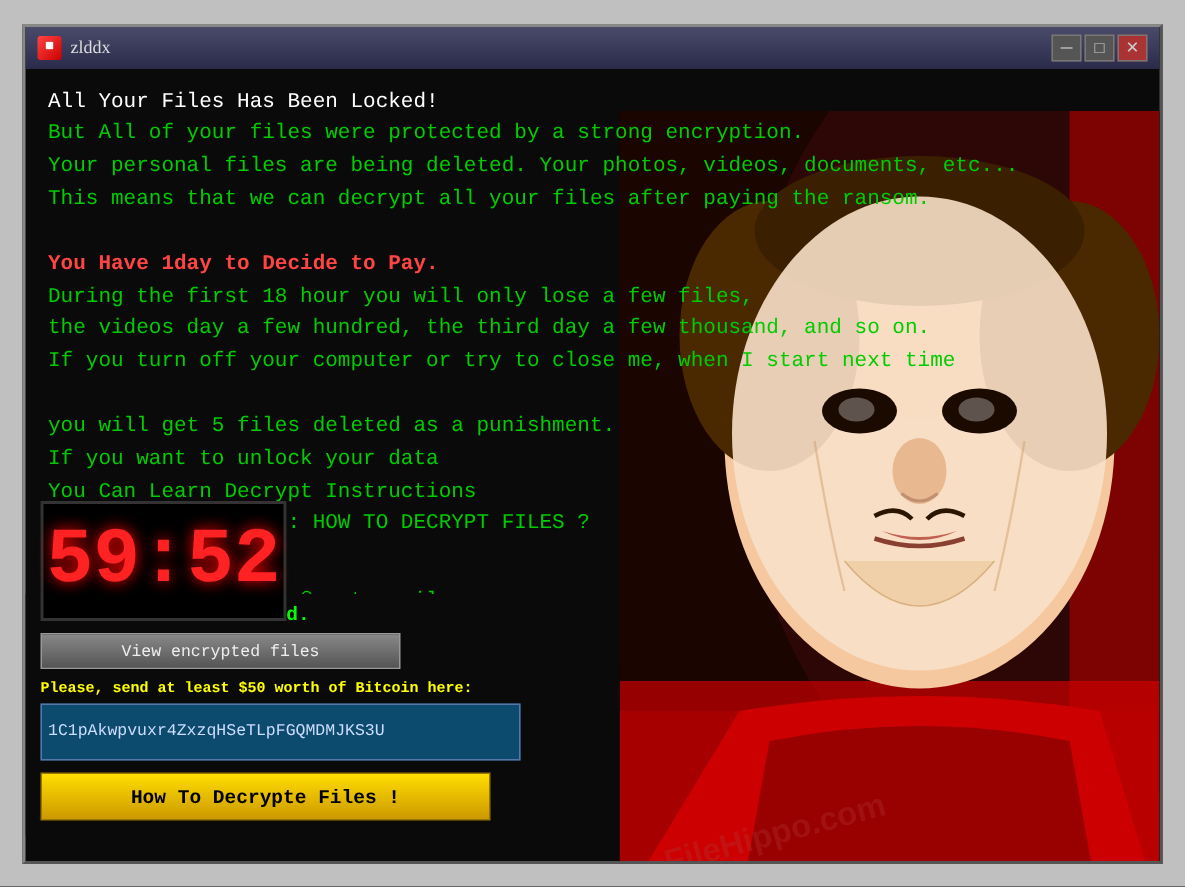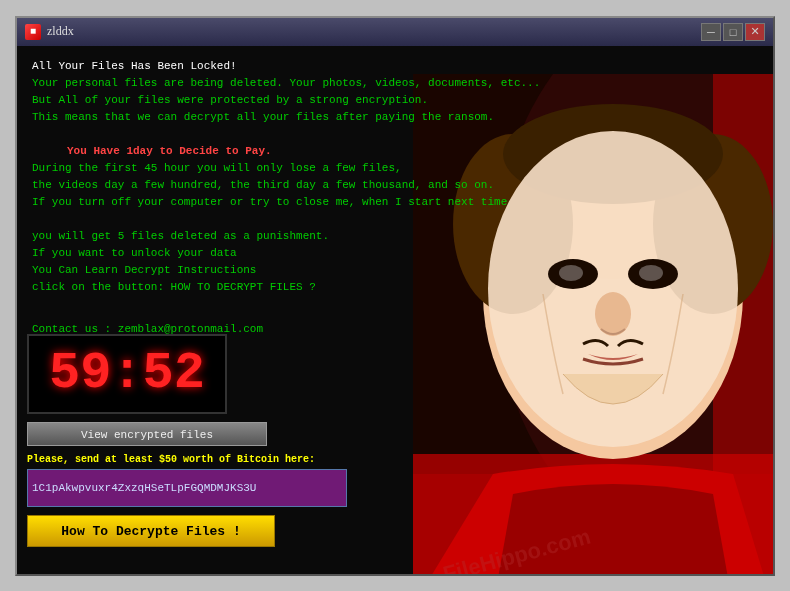--- a/index.html
+++ b/index.html
@@ -82,31 +82,31 @@
     .content-area {
       display: flex;
       height: calc(100% - 28px);
       position: relative;
     }
 
     .text-section {
       flex: 1;
       padding: 12px 15px;
       color: #00cc00;
-      font-size: 11px;
+      font-size: 14px;
       line-height: 1.55;
       z-index: 2;
       position: relative;
     }
 
     .text-line {
       display: block;
     }
 
-    .highlight-red { color: #ff4444; font-weight: bold; margin-left: 35px; }
+    .highlight-red { color: #ff4444; font-weight: bold; }
     .highlight-white { color: #ffffff; }
 
     .contact-line {
       color: #00cc00;
       margin-top: 8px;
     }
 
     
     .mask-art {
       position: absolute;
@@ -153,49 +153,49 @@
     .bitcoin-label {
       color: #ffff00;
       font-size: 10px;
       font-weight: bold;
       margin-bottom: 4px;
     }
 
     .bitcoin-address-field {
       width: 320px;
       height: 22px;
-      background: #701a75;
+      background: #0c4a6e;
       border: 1px solid #5577aa;
       color: #ccddff;
       font-size: 11px;
       padding: 18px 4px;
       font-family: 'Courier New', monospace;
       margin-bottom: 8px;
     }
 
     .decrypt-btn {
-      width: 248px;
+      width: 300px;
       height: 32px;
       background: linear-gradient(to bottom, #ffdd00, #cc9900);
       border: 1px solid #997700;
       color: #000;
       font-size: 13px;
       font-weight: bold;
       cursor: pointer;
       font-family: 'Courier New', monospace;
       display: block;
       text-align: center;
       line-height: 32px;
     }
 
     .timer-section {
       position: absolute;
       left: 10px;
       bottom: 160px;
-      width: 200px;
+      width: 164px;
       height: 80px;
       background: #000;
       border: 2px solid #333;
       z-index: 4;
       display: flex;
       align-items: center;
       justify-content: center;
     }
 
     .timer-display {
@@ -272,26 +272,26 @@
 
         <path d="M80 400 Q200 380 320 400 L360 532 L0 532 Z" fill="#cc0000"></path>
         <path d="M100 420 Q200 400 300 420 L320 532 L80 532 Z" fill="#990000"></path>
 
         <text x="30" y="490" fill="rgba(180,50,50,0.35)" font-size="22" font-weight="bold" font-family="Arial" transform="rotate(-15, 100, 490)">FileHippo.com</text>
       </svg>
     </div>
 
     <div class="text-section">
       <span class="text-line highlight-white">All Your Files Has Been Locked!</span>
+      <span class="text-line">But All of your files were protected by a strong encryption.</span>
       <span class="text-line">Your personal files are being deleted. Your photos, videos, documents, etc...</span>
-      <span class="text-line">But All of your files were protected by a strong encryption.</span>
       <span class="text-line">This means that we can decrypt all your files after paying the ransom.</span>
       <span class="text-line">&nbsp;</span>
       <span class="text-line highlight-red">You Have 1day to Decide to Pay.</span>
-      <span class="text-line">During the first 45 hour you will only lose a few files,</span>
+      <span class="text-line">During the first 18 hour you will only lose a few files,</span>
       <span class="text-line">the videos day a few hundred, the third day a few thousand, and so on.</span>
       <span class="text-line">If you turn off your computer or try to close me, when I start next time</span>
       <span class="text-line">&nbsp;</span>
       <span class="text-line">you will get 5 files deleted as a punishment.</span>
       <span class="text-line">If you want to unlock your data</span>
       <span class="text-line">You Can Learn Decrypt Instructions</span>
       <span class="text-line">click on the button: HOW TO DECRYPT FILES ?</span>
       <span class="text-line">&nbsp;</span>
       <span class="text-line contact-line">Contact us : zemblax@protonmail.com</span>
     </div>

